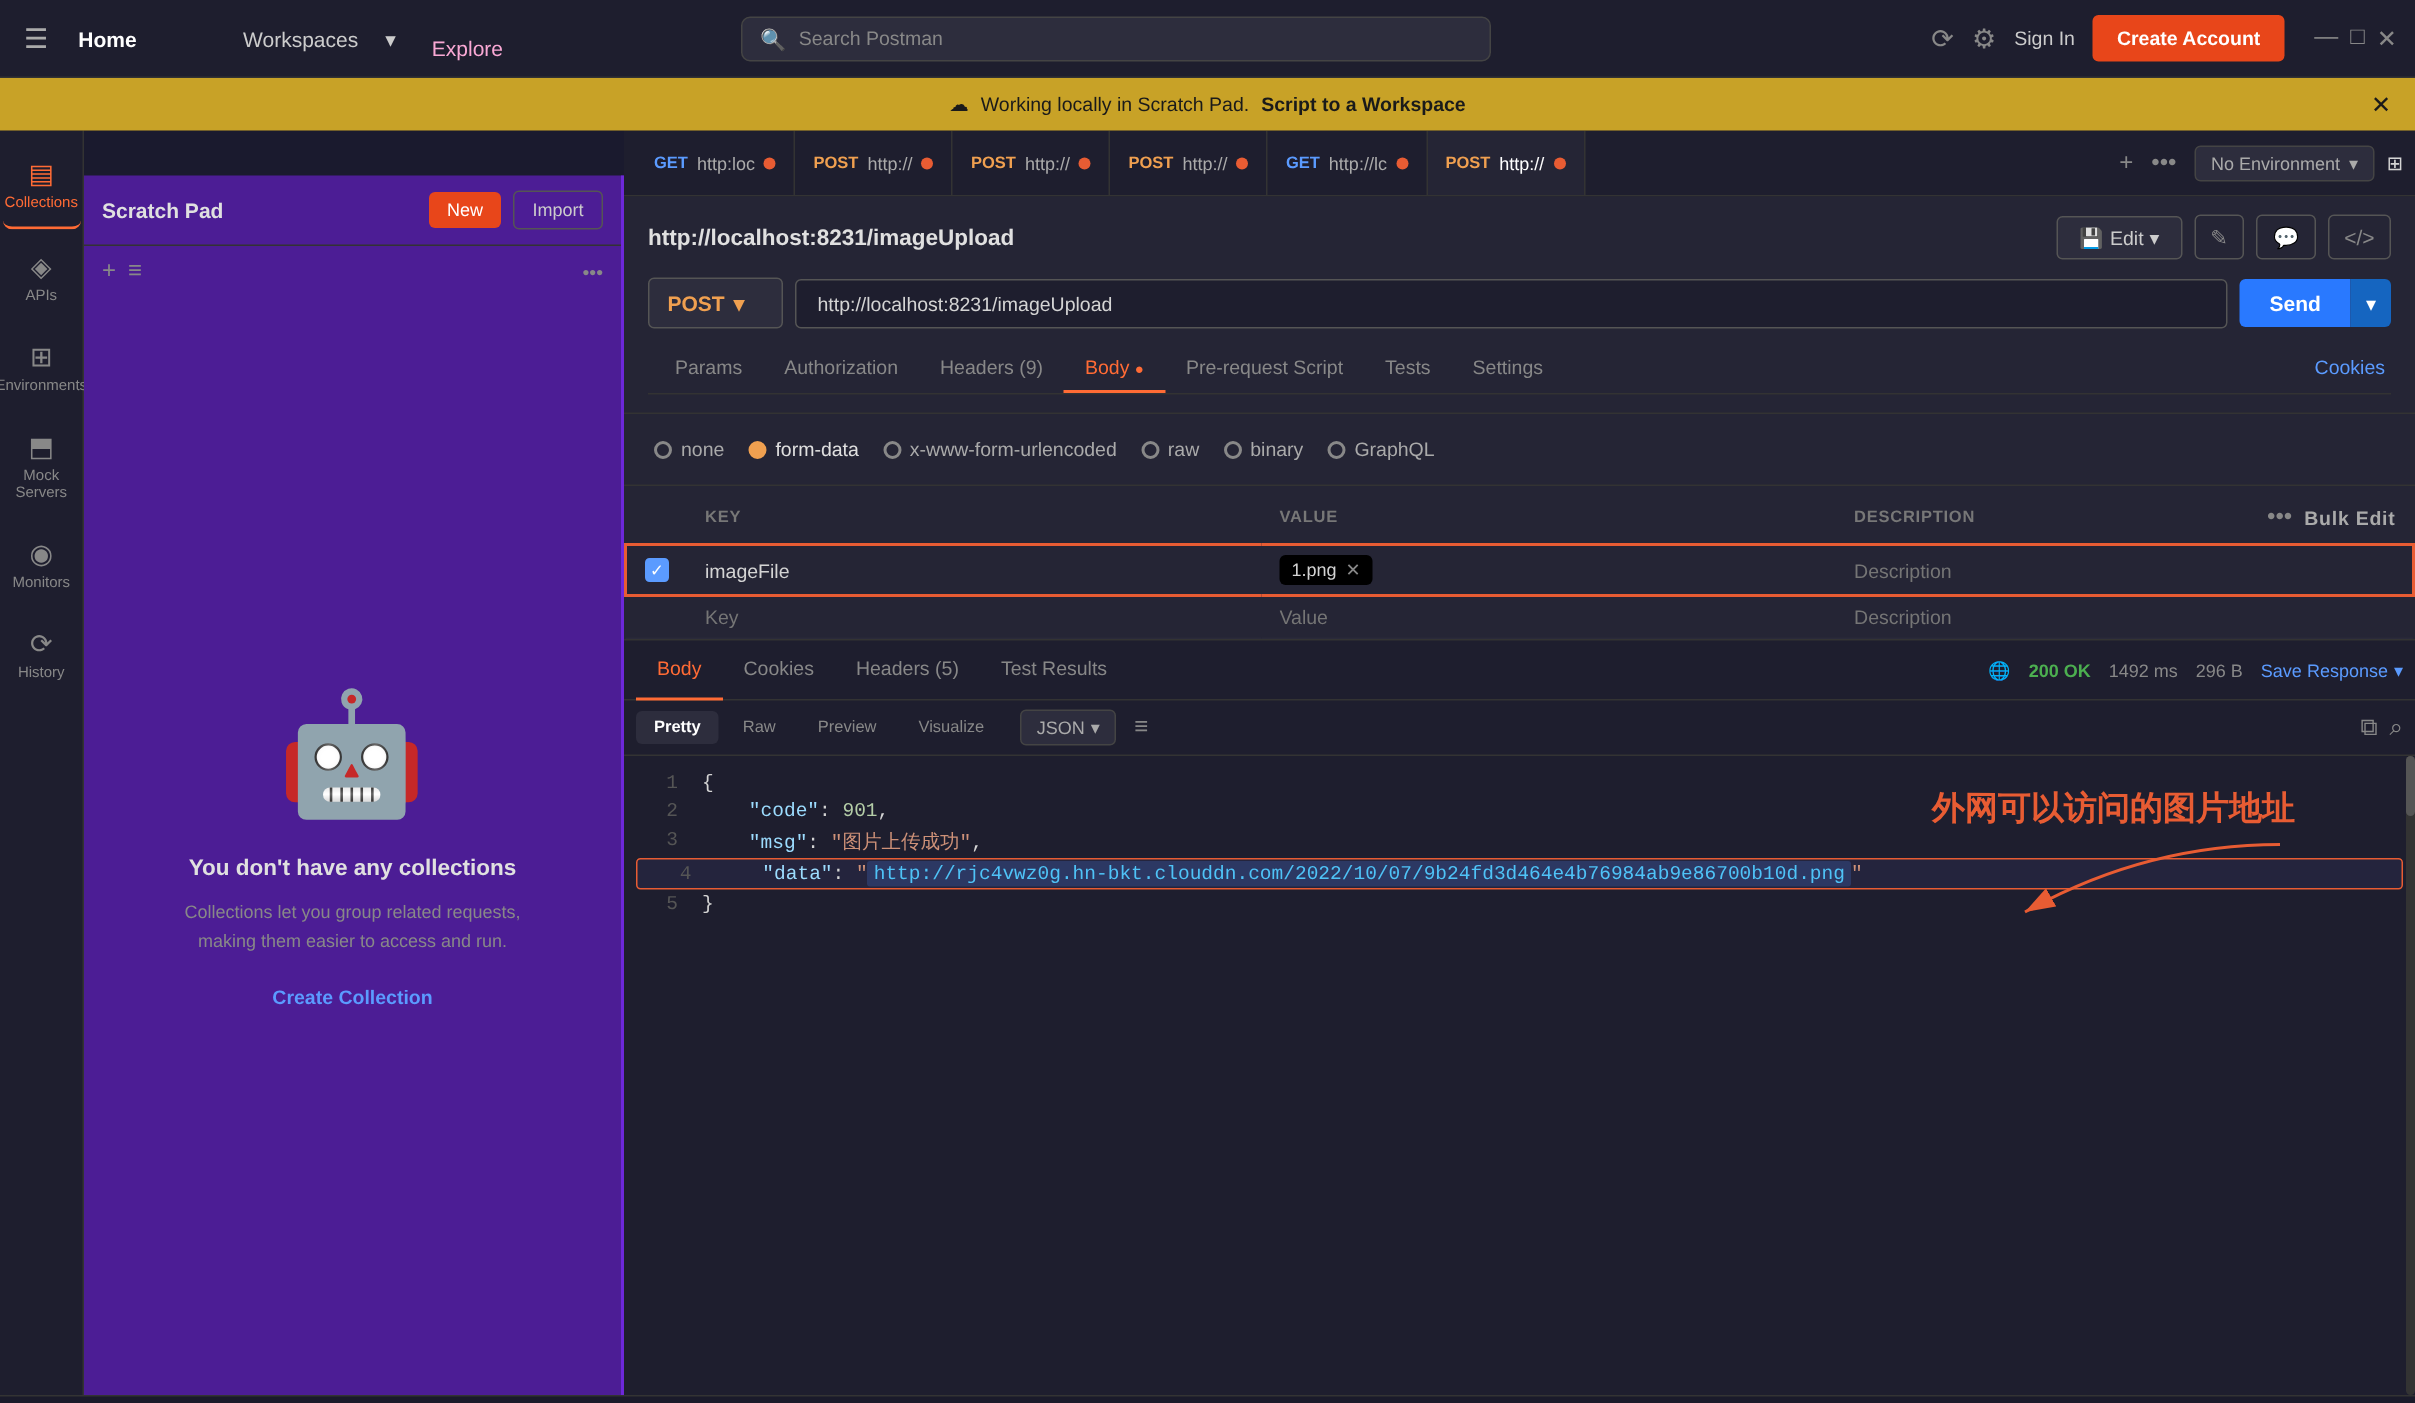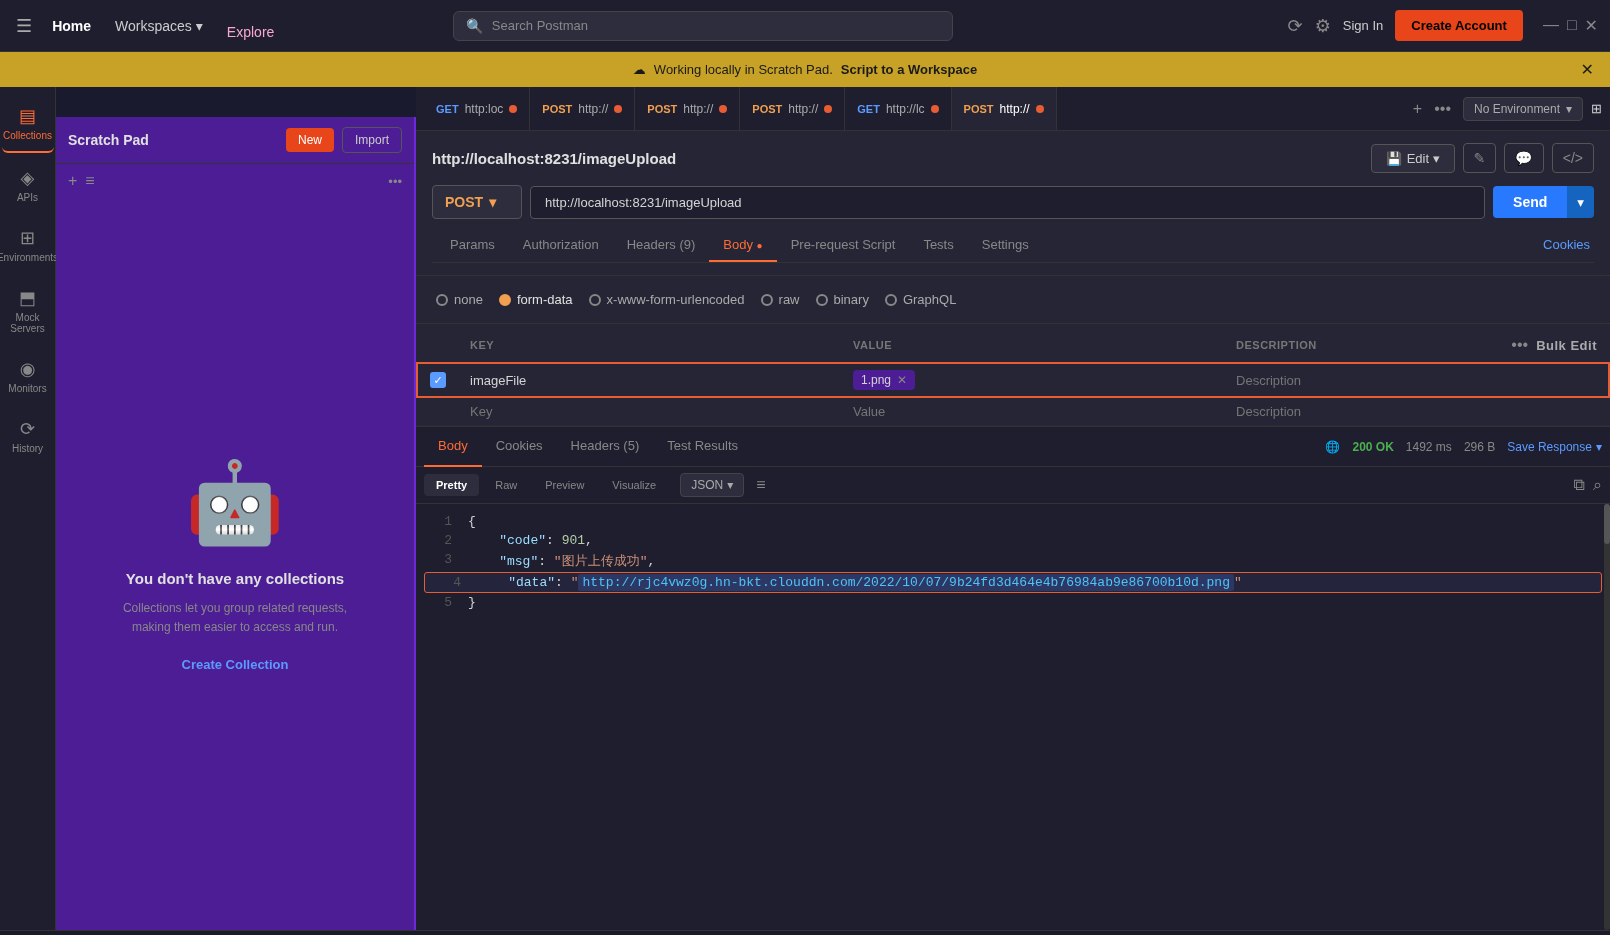--- a/index.html
+++ b/index.html
@@ -2,29 +2,29 @@
 <html><head>
   <meta charset="utf-8">
   <style>
     * { box-sizing: border-box; margin: 0; padding: 0; }
     body { font-family: -apple-system, BlinkMacSystemFont, 'Segoe UI', sans-serif; background: #1a1a2e; color: #d4d4d4; font-size: 13px; overflow: hidden; }
 
     
     .topbar { display: flex; align-items: center; background: #1e1e2e; height: 52px; padding: 0 12px; gap: 8px; border-bottom: 1px solid #333; }
     .topbar-menu-icon { color: #aaa; font-size: 18px; cursor: pointer; padding: 4px; }
     .topbar-home { color: #fff; font-weight: 600; font-size: 14px; padding: 0 8px; cursor: pointer; }
-    .topbar-workspaces { display: flex; align-items: center; gap: 4px; color: #ccc; font-size: 14px; cursor: pointer; padding: 0 8px; }
+    .topbar-workspaces { display: flex; align-items: center; gap: 18px; color: #ccc; font-size: 14px; cursor: pointer; padding: 0 8px; margin-left: 47px; }
     .topbar-explore { color: #f9a8d4; font-size: 14px; padding: 0 8px; cursor: pointer; margin-top: 12px; }
     .topbar-search { flex: 1; max-width: 500px; margin: 0 auto; background: #2d2d3d; border: 1px solid #444; border-radius: 6px; display: flex; align-items: center; gap: 8px; padding: 6px 12px; color: #888; cursor: pointer; }
     .topbar-search-icon { font-size: 14px; }
     .topbar-right { display: flex; align-items: center; gap: 12px; margin-left: auto; }
     .topbar-sync-icon { color: #888; font-size: 18px; cursor: pointer; }
     .topbar-settings-icon { color: #888; font-size: 18px; cursor: pointer; }
     .topbar-signin { color: #ccc; font-size: 13px; cursor: pointer; }
-    .topbar-create-account { background: #e8461a; color: #000000; border: none; border-radius: 4px; padding: 8px 16px; font-size: 13px; font-weight: 600; cursor: pointer; }
+    .topbar-create-account { background: #e8461a; color: #ffffff; border: none; border-radius: 4px; padding: 8px 16px; font-size: 13px; font-weight: 600; cursor: pointer; }
     .topbar-window-controls { display: flex; gap: 8px; margin-left: 8px; color: #888; }
     .topbar-window-btn { cursor: pointer; font-size: 16px; }
 
     
     .announcement { background: #c8a227; color: #1a1a1a; text-align: center; padding: 10px; font-size: 13px; display: flex; align-items: center; justify-content: center; gap: 8px; position: relative; }
     .announcement-close { position: absolute; right: 16px; cursor: pointer; font-size: 16px; }
     .announcement strong { font-weight: 700; }
 
     
     .main { display: flex; height: calc(935px - 52px - 40px); }
@@ -95,21 +95,21 @@
     .radio-dot.orange { border-color: #f0a050; background: #f0a050; }
 
     
     .form-table { width: 100%; border-collapse: collapse; margin-top: 4px; }
     .form-table th { text-align: left; padding: 8px 12px; font-size: 11px; color: #777; font-weight: 600; letter-spacing: 0.5px; border-bottom: 1px solid #333; }
     .form-table td { padding: 6px 12px; border-bottom: 1px solid #2a2a3a; vertical-align: middle; }
     .form-table .key-input { background: transparent; border: none; color: #d4d4d4; font-size: 13px; width: 100%; outline: none; }
     .form-table .val-input { background: transparent; border: none; color: #d4d4d4; font-size: 13px; width: 100%; outline: none; }
     .form-table .key-placeholder { color: #555; }
     .check-box { width: 16px; height: 16px; border: 2px solid #5b9bff; border-radius: 3px; background: #5b9bff; display: inline-flex; align-items: center; justify-content: center; color: #fff; font-size: 11px; cursor: pointer; }
-    .file-tag { display: inline-flex; align-items: center; gap: 6px; background: #4c1d95; border-radius: 4px; padding: 3px 8px; font-size: 12px; color: #d4d4d4; }
+    .file-tag { display: inline-flex; align-items: center; gap: 6px; background: #000000; border-radius: 4px; padding: 3px 8px; font-size: 12px; color: #d4d4d4; }
     .file-tag-close { cursor: pointer; color: #888; }
     .bulk-edit { color: #aaa; font-size: 13px; cursor: pointer; }
     .more-btn { background: none; border: none; color: #888; cursor: pointer; font-size: 16px; }
     .th-more { display: flex; align-items: center; gap: 8px; }
 
     
     .response-area { flex: 1; background: #1e1e2e; border-top: 1px solid #333; display: flex; flex-direction: column; overflow: hidden; }
     .response-tabs-bar { display: flex; align-items: center; padding: 0 8px; border-bottom: 1px solid #333; height: 40px; }
     .resp-tab { padding: 0 14px; height: 40px; display: flex; align-items: center; font-size: 13px; color: #888; cursor: pointer; border-bottom: 2px solid transparent; }
     .resp-tab.active { color: #ff6b35; border-bottom: 2px solid #ff6b35; }
@@ -451,20 +451,33 @@
             <span class="line-content">
               &nbsp;&nbsp;&nbsp;&nbsp;<span class="json-key">"data"</span>: <span class="json-str">"<span class="json-url" style="background:rgba(80,140,255,0.2);padding:1px 4px;border-radius:2px;">http://rjc4vwz0g.hn-bkt.clouddn.com/2022/10/07/9b24fd3d464e4b76984ab9e86700b10d.png</span>"</span>
             </span>
           </div>
           <div class="code-line">
             <span class="line-num">5</span>
             <span class="line-content">}</span>
           </div>
         </div>
 
+        <div style="position:absolute;top:20px;right:80px;display:flex;flex-direction:column;align-items:flex-end;pointer-events:none;">
+          <span style="color:#e85c33;font-size:22px;font-weight:700;font-family:sans-serif;">外网可以访问的图片地址</span>
+          <div style="display:flex;align-items:flex-end;margin-top:4px;">
+            <svg width="200" height="60" viewBox="0 0 200 60">
+              <defs>
+                <marker id="arrowhead" markerWidth="10" markerHeight="7" refX="10" refY="3.5" orient="auto">
+                  <polygon points="0 0, 10 3.5, 0 7" fill="#e85c33"></polygon>
+                </marker>
+              </defs>
+              <path d="M 190 5 Q 100 5 20 50" stroke="#e85c33" stroke-width="2" fill="none" marker-end="url(#arrowhead)"></path>
+            </svg>
+          </div>
+        </div>
 
         <div style="position:absolute;right:0;top:0;bottom:0;width:6px;background:#333;border-radius:3px;">
           <div style="width:6px;height:40px;background:#555;border-radius:3px;"></div>
         </div>
       </div>
     </div>
 
   </div>
 </div>
 

